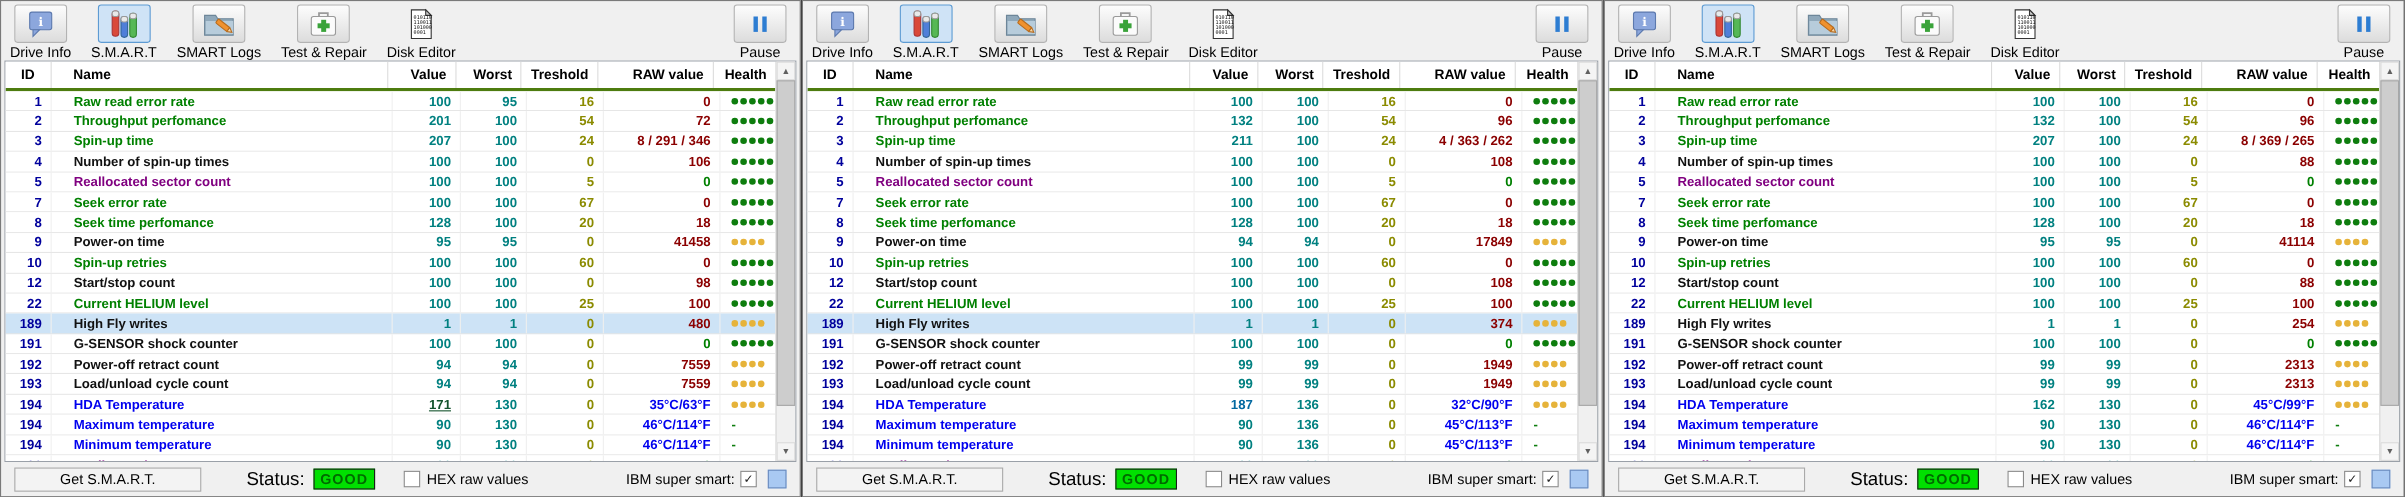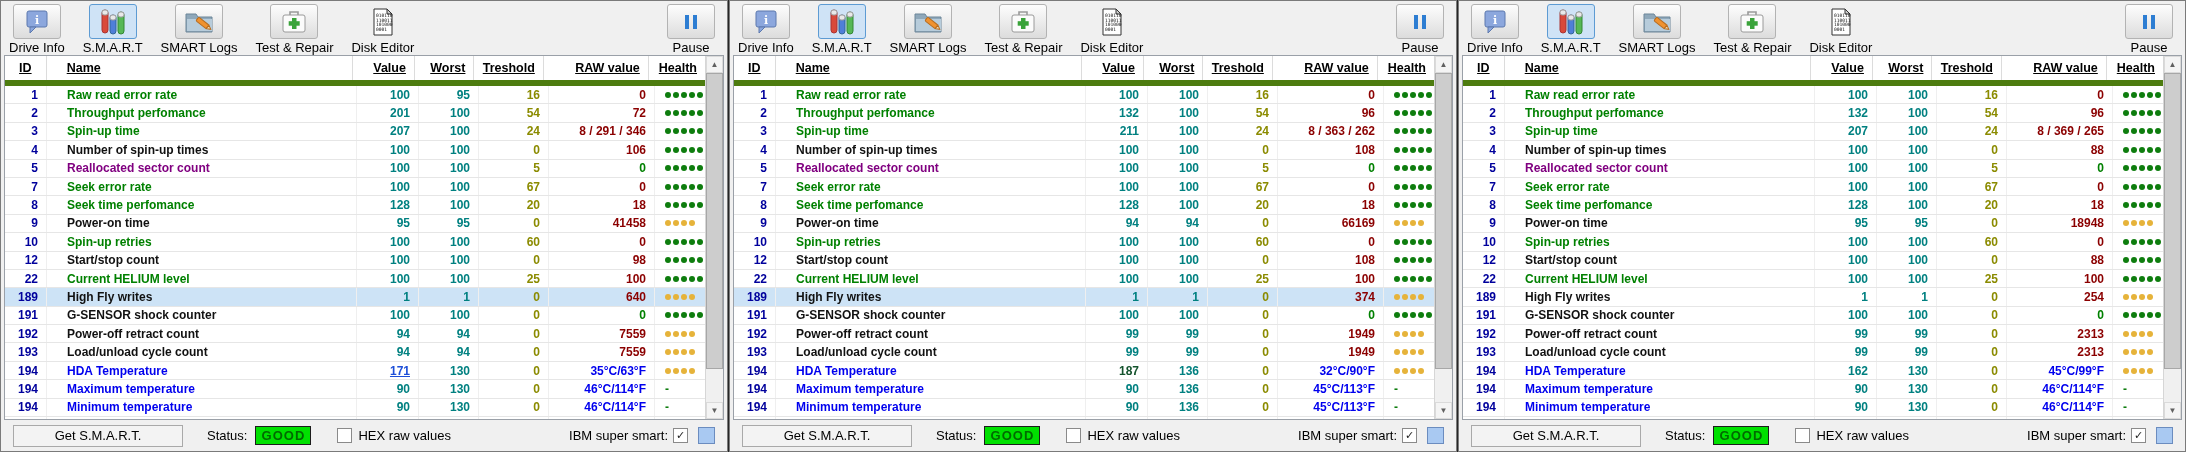--- a/index.html
+++ b/index.html
@@ -17,21 +17,21 @@
               background:linear-gradient(#fdfdfd,#dcdcdc);
               display:flex;align-items:center;justify-content:center;}
   .tb-iconbtn.selected{background:#cfe3f6;border-color:#5d9bd3;}
   .tb-iconbtn.noframe{border-color:transparent;background:transparent;}
   .tb-label{font-size:13px;color:#000;margin-top:1px;white-space:nowrap;}
   .tb-pause{margin-left:auto;display:flex;flex-direction:column;align-items:center;padding-right:4px;}
 
   
   .tablewrap{flex:1;margin:0 3px;background:#fff;border:1px solid #9aa0a8;display:flex;overflow:hidden;}
   .table{flex:1;display:flex;flex-direction:column;overflow:hidden;}
-  .thead{display:flex;height:24px;border-bottom:6px solid #4d7c0f;flex:none;background:#fff;text-decoration:underline;}
+  .thead{display:flex;height:24px;border-bottom:3px solid #4d7c0f;flex:none;background:#fff;}
   .th{font-weight:bold;font-size:12.5px;color:#000;display:flex;align-items:center;
       box-sizing:border-box;padding:0 8px;border-right:1px solid #dcdcdc;white-space:nowrap;}
   .tbody{flex:1;display:flex;flex-direction:column;}
   .tr{display:flex;height:17.4px;flex:none;border-bottom:1px solid #e6e6e6;background:#fff;}
   .td{font-weight:bold;font-size:12px;display:flex;align-items:center;box-sizing:border-box;
       padding:0 8px;border-right:1px solid #efefef;white-space:nowrap;overflow:hidden;}
   .c0{width:42px;justify-content:flex-end;}
   .c1{width:310px;padding-left:20px;}
   .c2{width:62px;justify-content:flex-end;}
   .c3{width:60px;justify-content:flex-end;}
@@ -48,21 +48,21 @@
           font-size:8px;color:#606060;background:#f4f4f4;border:1px solid #dadada;box-sizing:border-box;}
   .sb-btn.up{top:0;}
   .sb-btn.down{bottom:0;}
   .sb-thumb{position:absolute;top:17px;left:0;right:0;height:296px;background:#cdcdcd;
             border:1px solid #a7a7a7;box-sizing:border-box;}
 
   
   .statusbar{height:31px;flex:none;display:flex;align-items:center;padding:0 12px;box-sizing:border-box;}
   .get-smart{width:170px;height:22px;border:1px solid #a9a9a9;background:#f3f3f3;
              font-family:inherit;font-size:13px;color:#000;}
-  .st-label{font-size:13px;margin-left:24px;}
+  .st-label{font-size:17px;margin-left:41px;}
   .good-badge{margin-left:8px;min-width:56px;height:19px;border:1px solid #1c1c1c;box-sizing:border-box;
               display:inline-flex;align-items:center;justify-content:center;
               font-size:13px;font-weight:bold;letter-spacing:1px;}
   .cb{width:13px;height:13px;flex:none;border:1px solid #8a8a8a;background:#fff;display:inline-flex;
       align-items:center;justify-content:center;font-size:11px;color:#222;box-sizing:content-box;}
   .cb-group{display:flex;align-items:center;gap:6px;font-size:13px;margin-left:26px;}
   .spacer{flex:1;}
   .ibm-label{font-size:13px;margin-right:5px;}
   .blue-box{width:15px;height:15px;background:#a9c9f2;border:1px solid #6b8cbf;margin-left:10px;flex:none;}
 </style>
@@ -319,21 +319,21 @@
                 <span class="dot" style="background: rgb(14, 125, 14);"></span>
                 <span class="dot" style="background: rgb(14, 125, 14);"></span>
               </div>
             </div>
             <div class="tr" style="background: rgb(205, 227, 246);">
               <div class="td c0" style="color: rgb(0, 0, 156);">189</div>
               <div class="td c1" style="color: rgb(17, 17, 17);">High Fly writes</div>
               <div class="td c2" style="color: rgb(0, 128, 128);">1</div>
               <div class="td c3" style="color: rgb(0, 128, 128);">1</div>
               <div class="td c4" style="color: rgb(139, 139, 0);">0</div>
-              <div class="td c5" style="color: rgb(139, 0, 0);">640</div>
+              <div class="td c5" style="color: rgb(139, 0, 0);">480</div>
               <div class="td c6">
                 <span class="dot" style="background: rgb(230, 179, 58);"></span>
                 <span class="dot" style="background: rgb(230, 179, 58);"></span>
                 <span class="dot" style="background: rgb(230, 179, 58);"></span>
                 <span class="dot" style="background: rgb(230, 179, 58);"></span>
               </div>
             </div>
             <div class="tr">
               <div class="td c0" style="color: rgb(0, 0, 156);">191</div>
               <div class="td c1" style="color: rgb(17, 17, 17);">G-SENSOR shock counter</div>
@@ -373,21 +373,21 @@
               <div class="td c6">
                 <span class="dot" style="background: rgb(230, 179, 58);"></span>
                 <span class="dot" style="background: rgb(230, 179, 58);"></span>
                 <span class="dot" style="background: rgb(230, 179, 58);"></span>
                 <span class="dot" style="background: rgb(230, 179, 58);"></span>
               </div>
             </div>
             <div class="tr">
               <div class="td c0" style="color: rgb(0, 0, 156);">194</div>
               <div class="td c1" style="color: rgb(0, 0, 238);">HDA Temperature</div>
-              <div class="td c2" style="color: #1d4ed8; text-decoration: underline;">171</div>
+              <div class="td c2" style="color: #14532d; text-decoration: underline;">171</div>
               <div class="td c3" style="color: rgb(0, 128, 128);">130</div>
               <div class="td c4" style="color: rgb(139, 139, 0);">0</div>
               <div class="td c5" style="color: rgb(0, 0, 238);">35°C/63°F</div>
               <div class="td c6">
                 <span class="dot" style="background: rgb(230, 179, 58);"></span>
                 <span class="dot" style="background: rgb(230, 179, 58);"></span>
                 <span class="dot" style="background: rgb(230, 179, 58);"></span>
                 <span class="dot" style="background: rgb(230, 179, 58);"></span>
               </div>
             </div>
@@ -570,21 +570,21 @@
                 <span class="dot" style="background: rgb(14, 125, 14);"></span>
                 <span class="dot" style="background: rgb(14, 125, 14);"></span>
               </div>
             </div>
             <div class="tr">
               <div class="td c0" style="color: rgb(0, 0, 156);">3</div>
               <div class="td c1" style="color: rgb(0, 128, 0);">Spin-up time</div>
               <div class="td c2" style="color: rgb(0, 128, 128);">211</div>
               <div class="td c3" style="color: rgb(0, 128, 128);">100</div>
               <div class="td c4" style="color: rgb(139, 139, 0);">24</div>
-              <div class="td c5" style="color: rgb(139, 0, 0);">8 / 363 / 262</div>
+              <div class="td c5" style="color: rgb(139, 0, 0);">4 / 363 / 262</div>
               <div class="td c6">
                 <span class="dot" style="background: rgb(14, 125, 14);"></span>
                 <span class="dot" style="background: rgb(14, 125, 14);"></span>
                 <span class="dot" style="background: rgb(14, 125, 14);"></span>
                 <span class="dot" style="background: rgb(14, 125, 14);"></span>
                 <span class="dot" style="background: rgb(14, 125, 14);"></span>
               </div>
             </div>
             <div class="tr">
               <div class="td c0" style="color: rgb(0, 0, 156);">4</div>
@@ -645,21 +645,21 @@
                 <span class="dot" style="background: rgb(14, 125, 14);"></span>
                 <span class="dot" style="background: rgb(14, 125, 14);"></span>
               </div>
             </div>
             <div class="tr">
               <div class="td c0" style="color: rgb(0, 0, 156);">9</div>
               <div class="td c1" style="color: rgb(17, 17, 17);">Power-on time</div>
               <div class="td c2" style="color: rgb(0, 128, 128);">94</div>
               <div class="td c3" style="color: rgb(0, 128, 128);">94</div>
               <div class="td c4" style="color: rgb(139, 139, 0);">0</div>
-              <div class="td c5" style="color: rgb(139, 0, 0);">66169</div>
+              <div class="td c5" style="color: rgb(139, 0, 0);">17849</div>
               <div class="td c6">
                 <span class="dot" style="background: rgb(230, 179, 58);"></span>
                 <span class="dot" style="background: rgb(230, 179, 58);"></span>
                 <span class="dot" style="background: rgb(230, 179, 58);"></span>
                 <span class="dot" style="background: rgb(230, 179, 58);"></span>
               </div>
             </div>
             <div class="tr">
               <div class="td c0" style="color: rgb(0, 0, 156);">10</div>
               <div class="td c1" style="color: rgb(0, 128, 0);">Spin-up retries</div>
@@ -758,21 +758,21 @@
               <div class="td c6">
                 <span class="dot" style="background: rgb(230, 179, 58);"></span>
                 <span class="dot" style="background: rgb(230, 179, 58);"></span>
                 <span class="dot" style="background: rgb(230, 179, 58);"></span>
                 <span class="dot" style="background: rgb(230, 179, 58);"></span>
               </div>
             </div>
             <div class="tr">
               <div class="td c0" style="color: rgb(0, 0, 156);">194</div>
               <div class="td c1" style="color: rgb(0, 0, 238);">HDA Temperature</div>
-              <div class="td c2" style="color: #14532d;">187</div>
+              <div class="td c2" style="color: #0369a1;">187</div>
               <div class="td c3" style="color: rgb(0, 128, 128);">136</div>
               <div class="td c4" style="color: rgb(139, 139, 0);">0</div>
               <div class="td c5" style="color: rgb(0, 0, 238);">32°C/90°F</div>
               <div class="td c6">
                 <span class="dot" style="background: rgb(230, 179, 58);"></span>
                 <span class="dot" style="background: rgb(230, 179, 58);"></span>
                 <span class="dot" style="background: rgb(230, 179, 58);"></span>
                 <span class="dot" style="background: rgb(230, 179, 58);"></span>
               </div>
             </div>
@@ -1030,21 +1030,21 @@
                 <span class="dot" style="background: rgb(14, 125, 14);"></span>
                 <span class="dot" style="background: rgb(14, 125, 14);"></span>
               </div>
             </div>
             <div class="tr">
               <div class="td c0" style="color: rgb(0, 0, 156);">9</div>
               <div class="td c1" style="color: rgb(17, 17, 17);">Power-on time</div>
               <div class="td c2" style="color: rgb(0, 128, 128);">95</div>
               <div class="td c3" style="color: rgb(0, 128, 128);">95</div>
               <div class="td c4" style="color: rgb(139, 139, 0);">0</div>
-              <div class="td c5" style="color: rgb(139, 0, 0);">18948</div>
+              <div class="td c5" style="color: rgb(139, 0, 0);">41114</div>
               <div class="td c6">
                 <span class="dot" style="background: rgb(230, 179, 58);"></span>
                 <span class="dot" style="background: rgb(230, 179, 58);"></span>
                 <span class="dot" style="background: rgb(230, 179, 58);"></span>
                 <span class="dot" style="background: rgb(230, 179, 58);"></span>
               </div>
             </div>
             <div class="tr">
               <div class="td c0" style="color: rgb(0, 0, 156);">10</div>
               <div class="td c1" style="color: rgb(0, 128, 0);">Spin-up retries</div>

